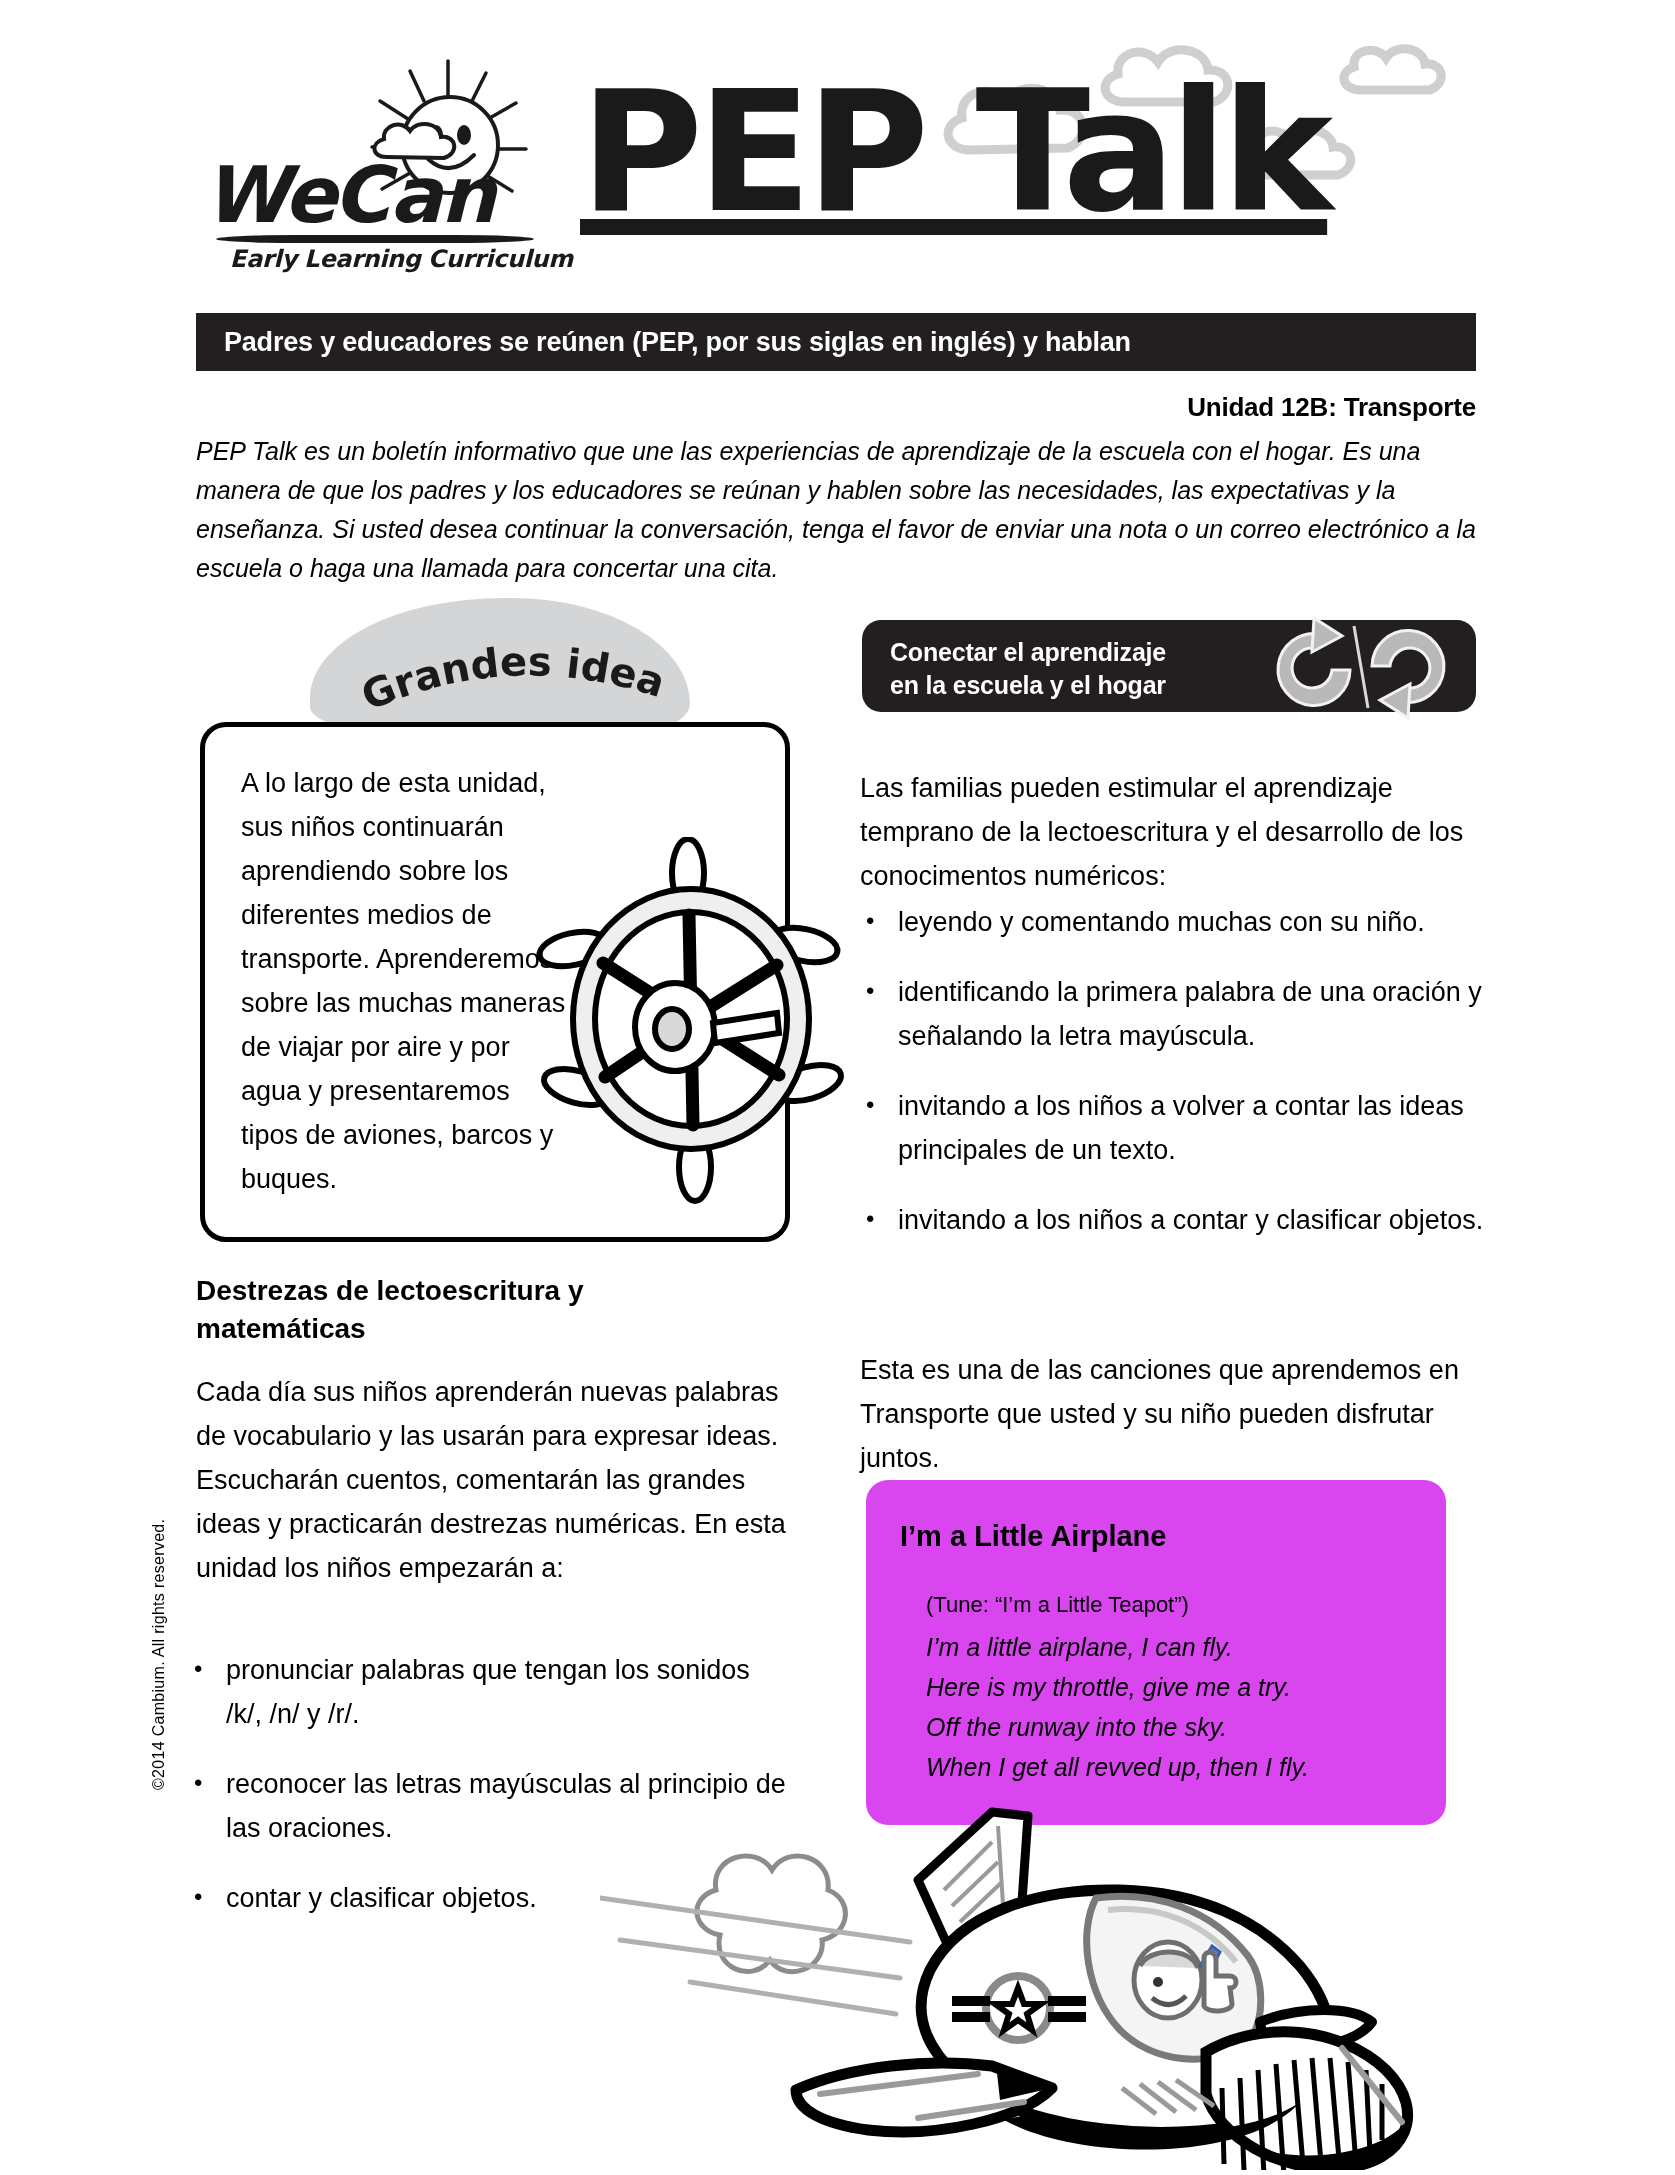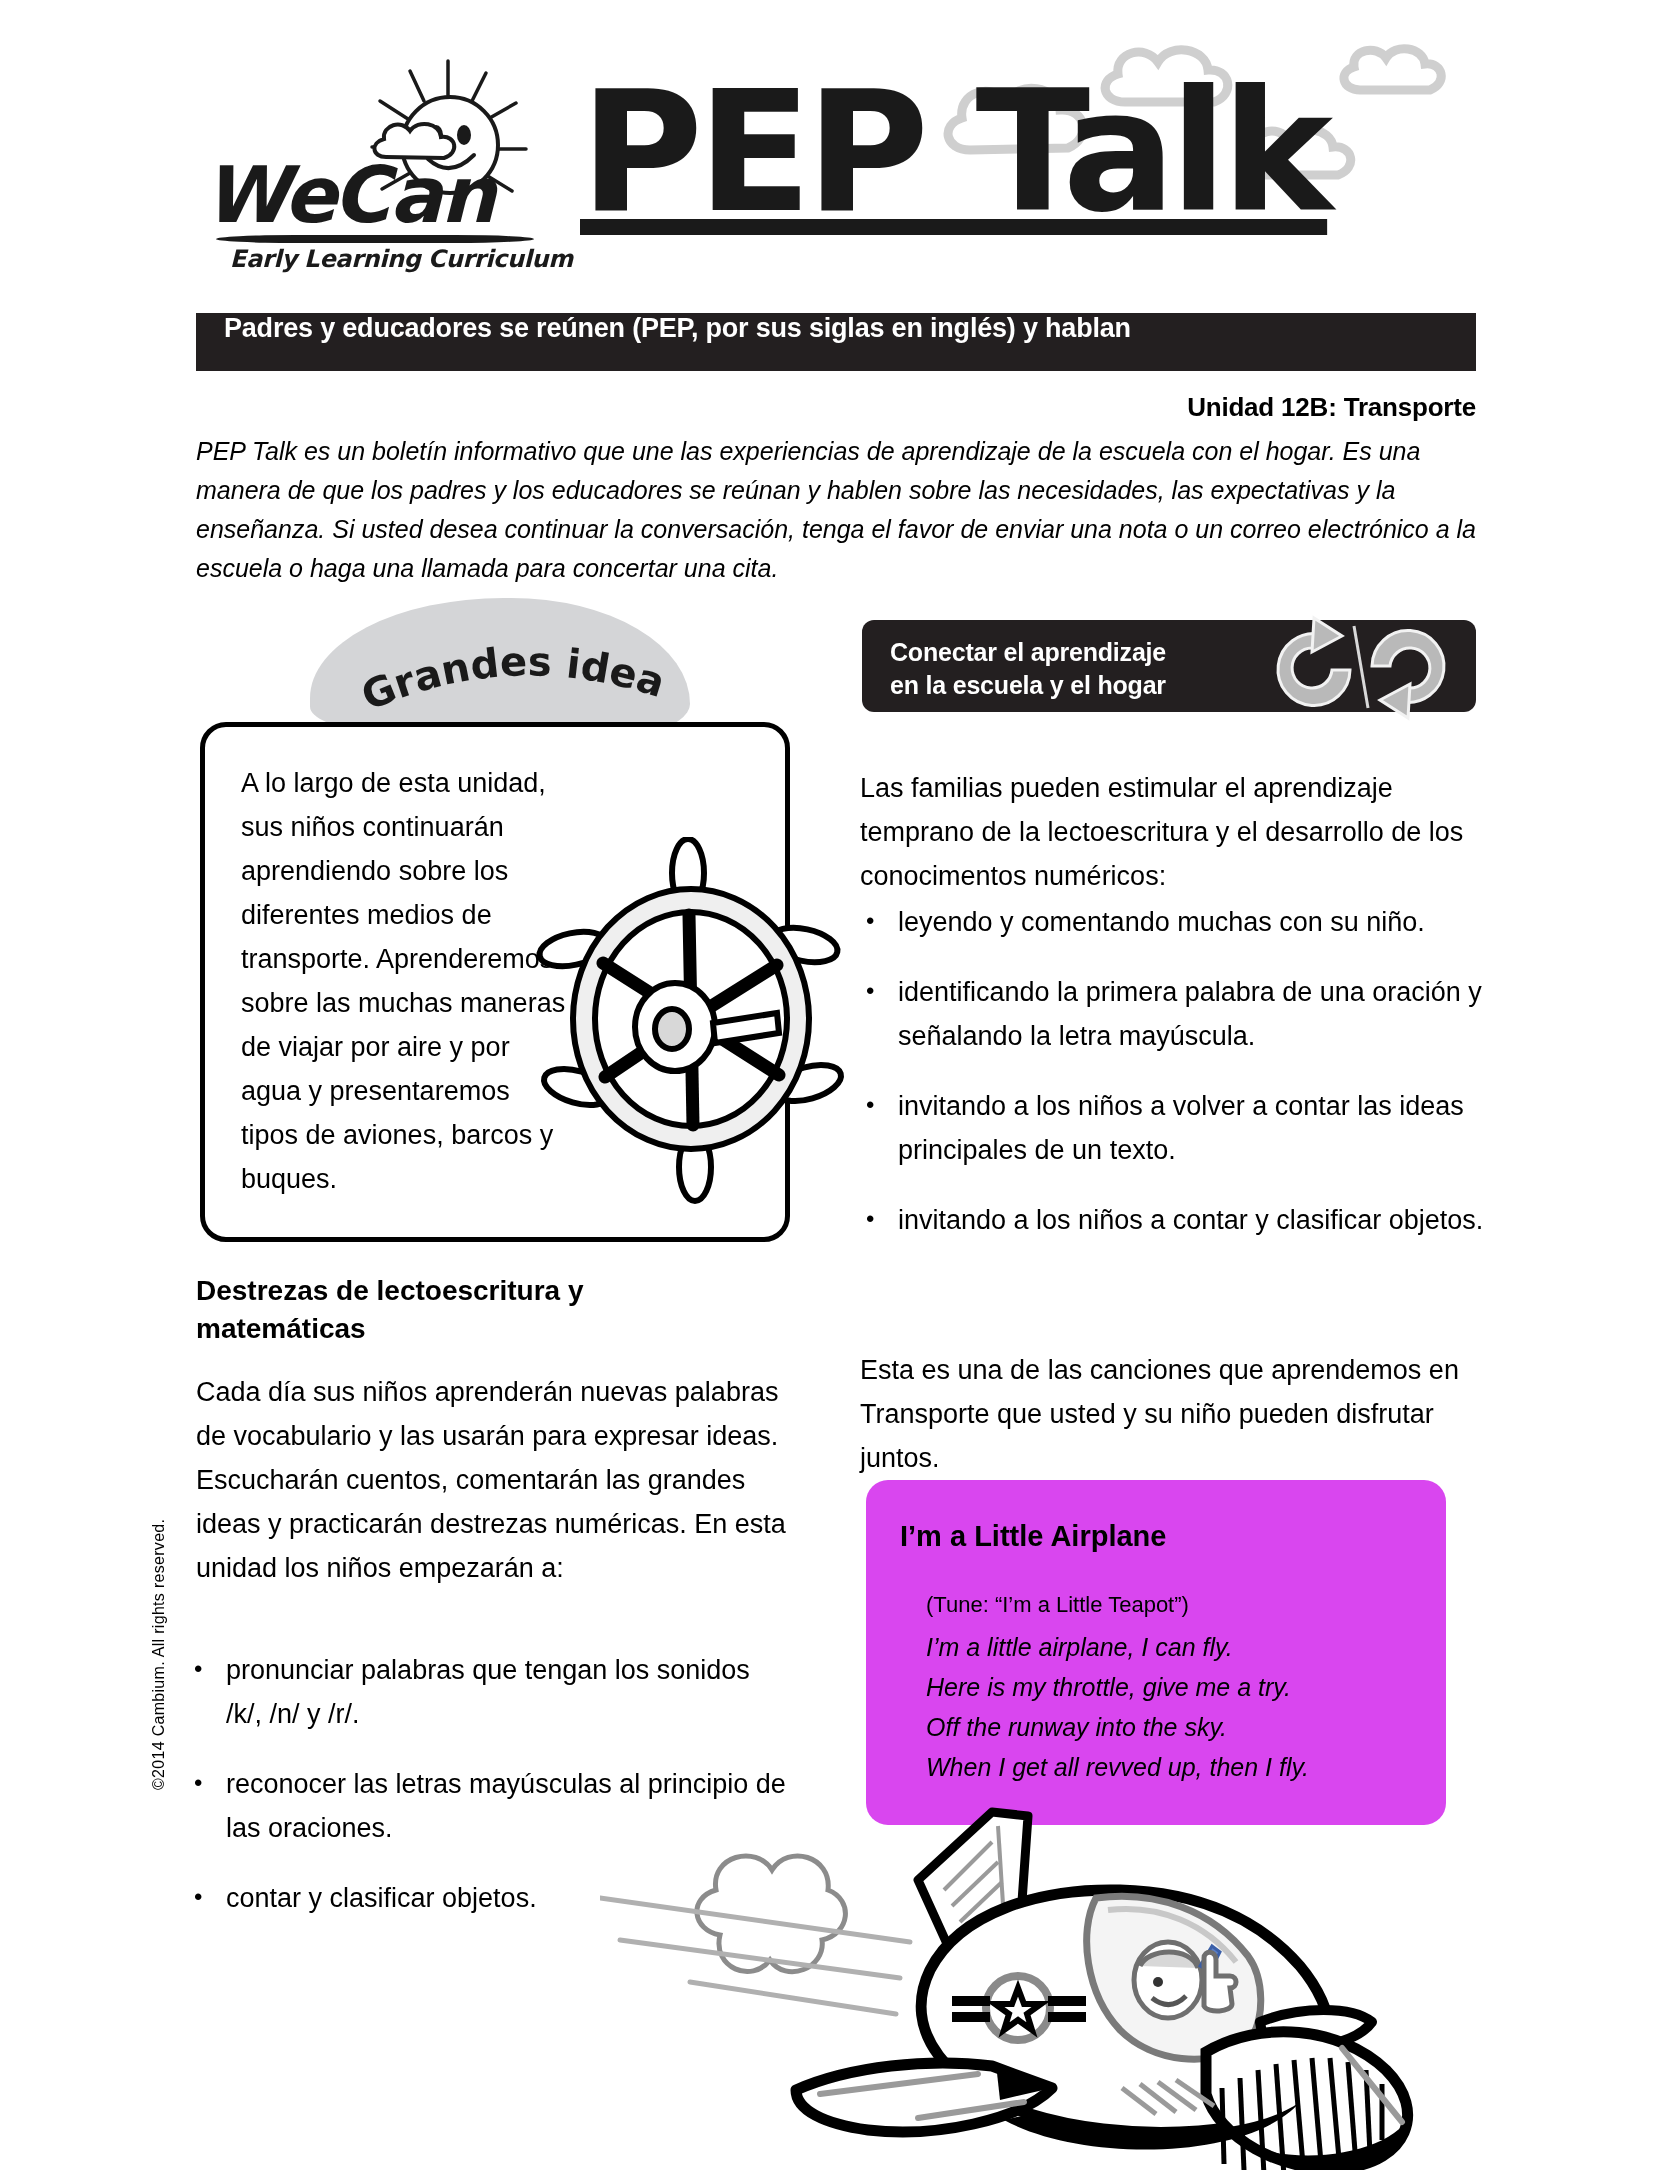--- a/index.html
+++ b/index.html
@@ -64,21 +64,21 @@
     color: #1a1a1a;
     text-decoration: underline;
   }
 
   
   .banner {
     position: absolute;
     left: 196px; top: 313px;
     width: 1280px; height: 58px;
     background: #231f20;
-    display: flex; align-items: flex-start;
+    display: flex; align-items: center;
   }
   .banner-text {
     color: #fff;
     font-size: 27px;
     font-weight: bold;
     padding-left: 28px;
     letter-spacing: -0.2px;
   }
 
   
@@ -143,21 +143,21 @@
     left: 320px; top: 110px;
     width: 330px; height: 370px;
   }
 
   
   .connect-banner {
     position: absolute;
     left: 862px; top: 620px;
     width: 614px; height: 92px;
     background: #231f20;
-    border-radius: 12px;
+    border-radius: 19px;
   }
   .connect-text {
     position: absolute;
     left: 28px; top: 16px;
     color: #fff;
     font-size: 25px;
     font-weight: bold;
     line-height: 33px;
     letter-spacing: -0.2px;
   }

